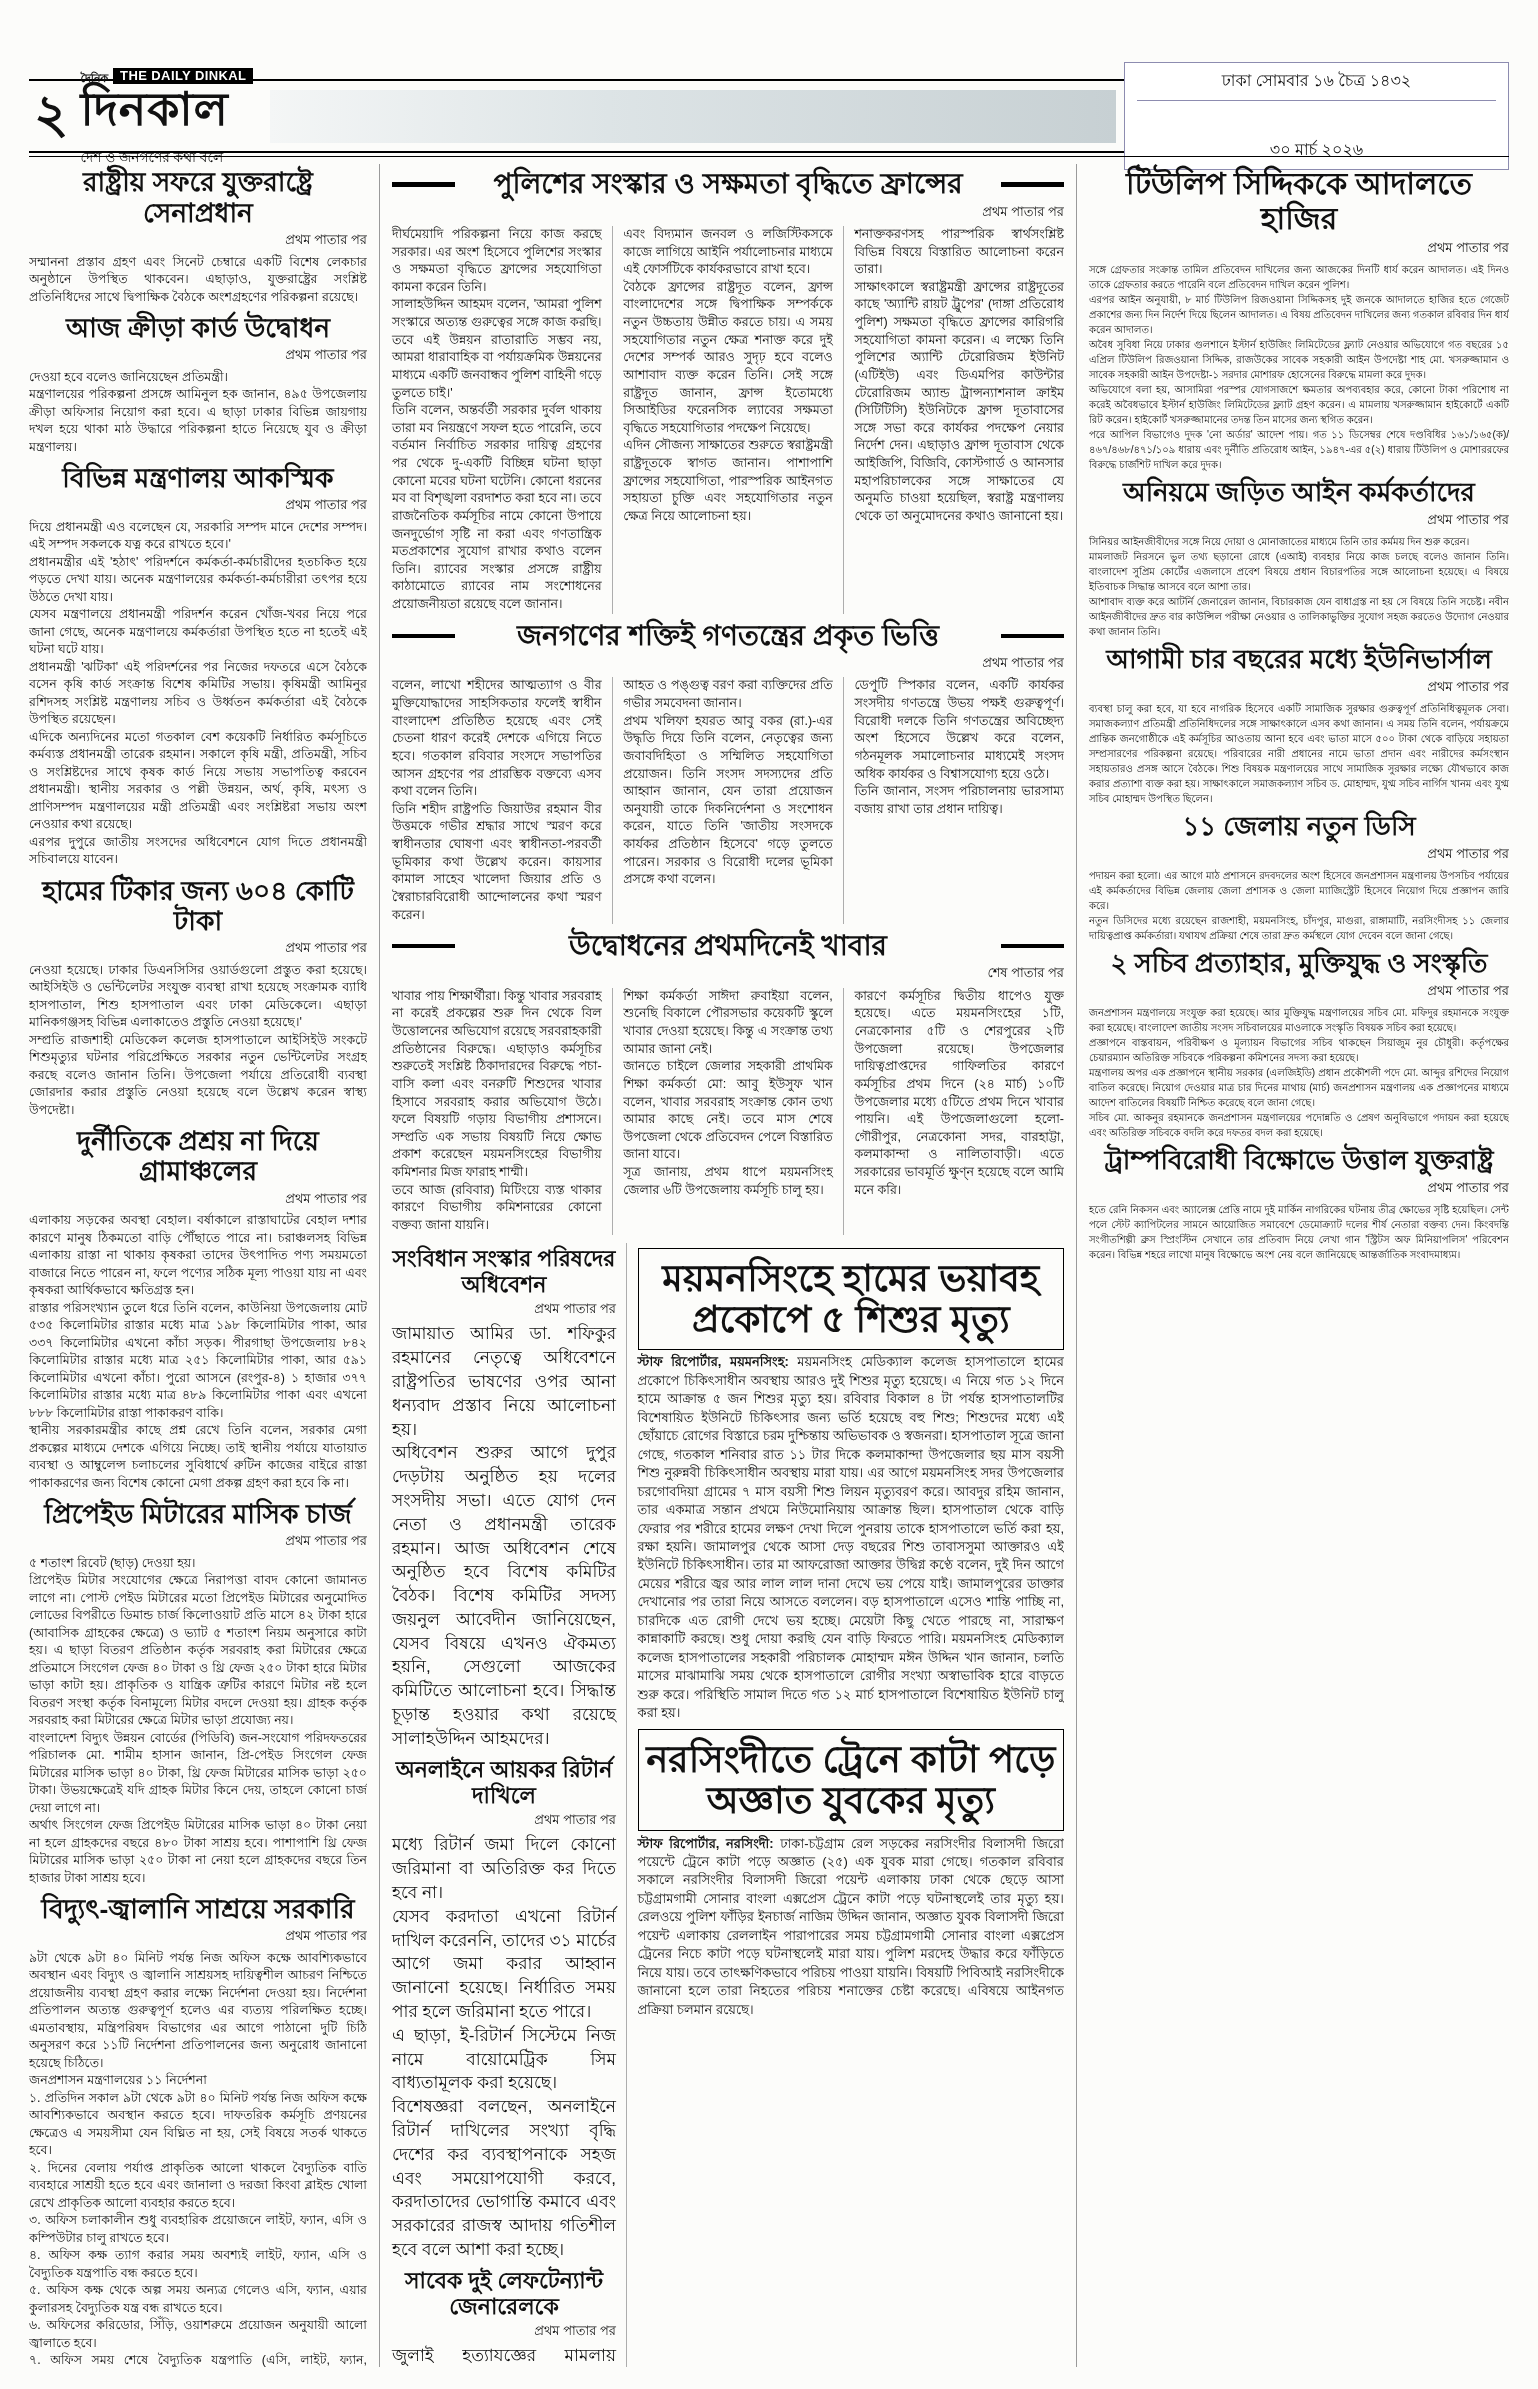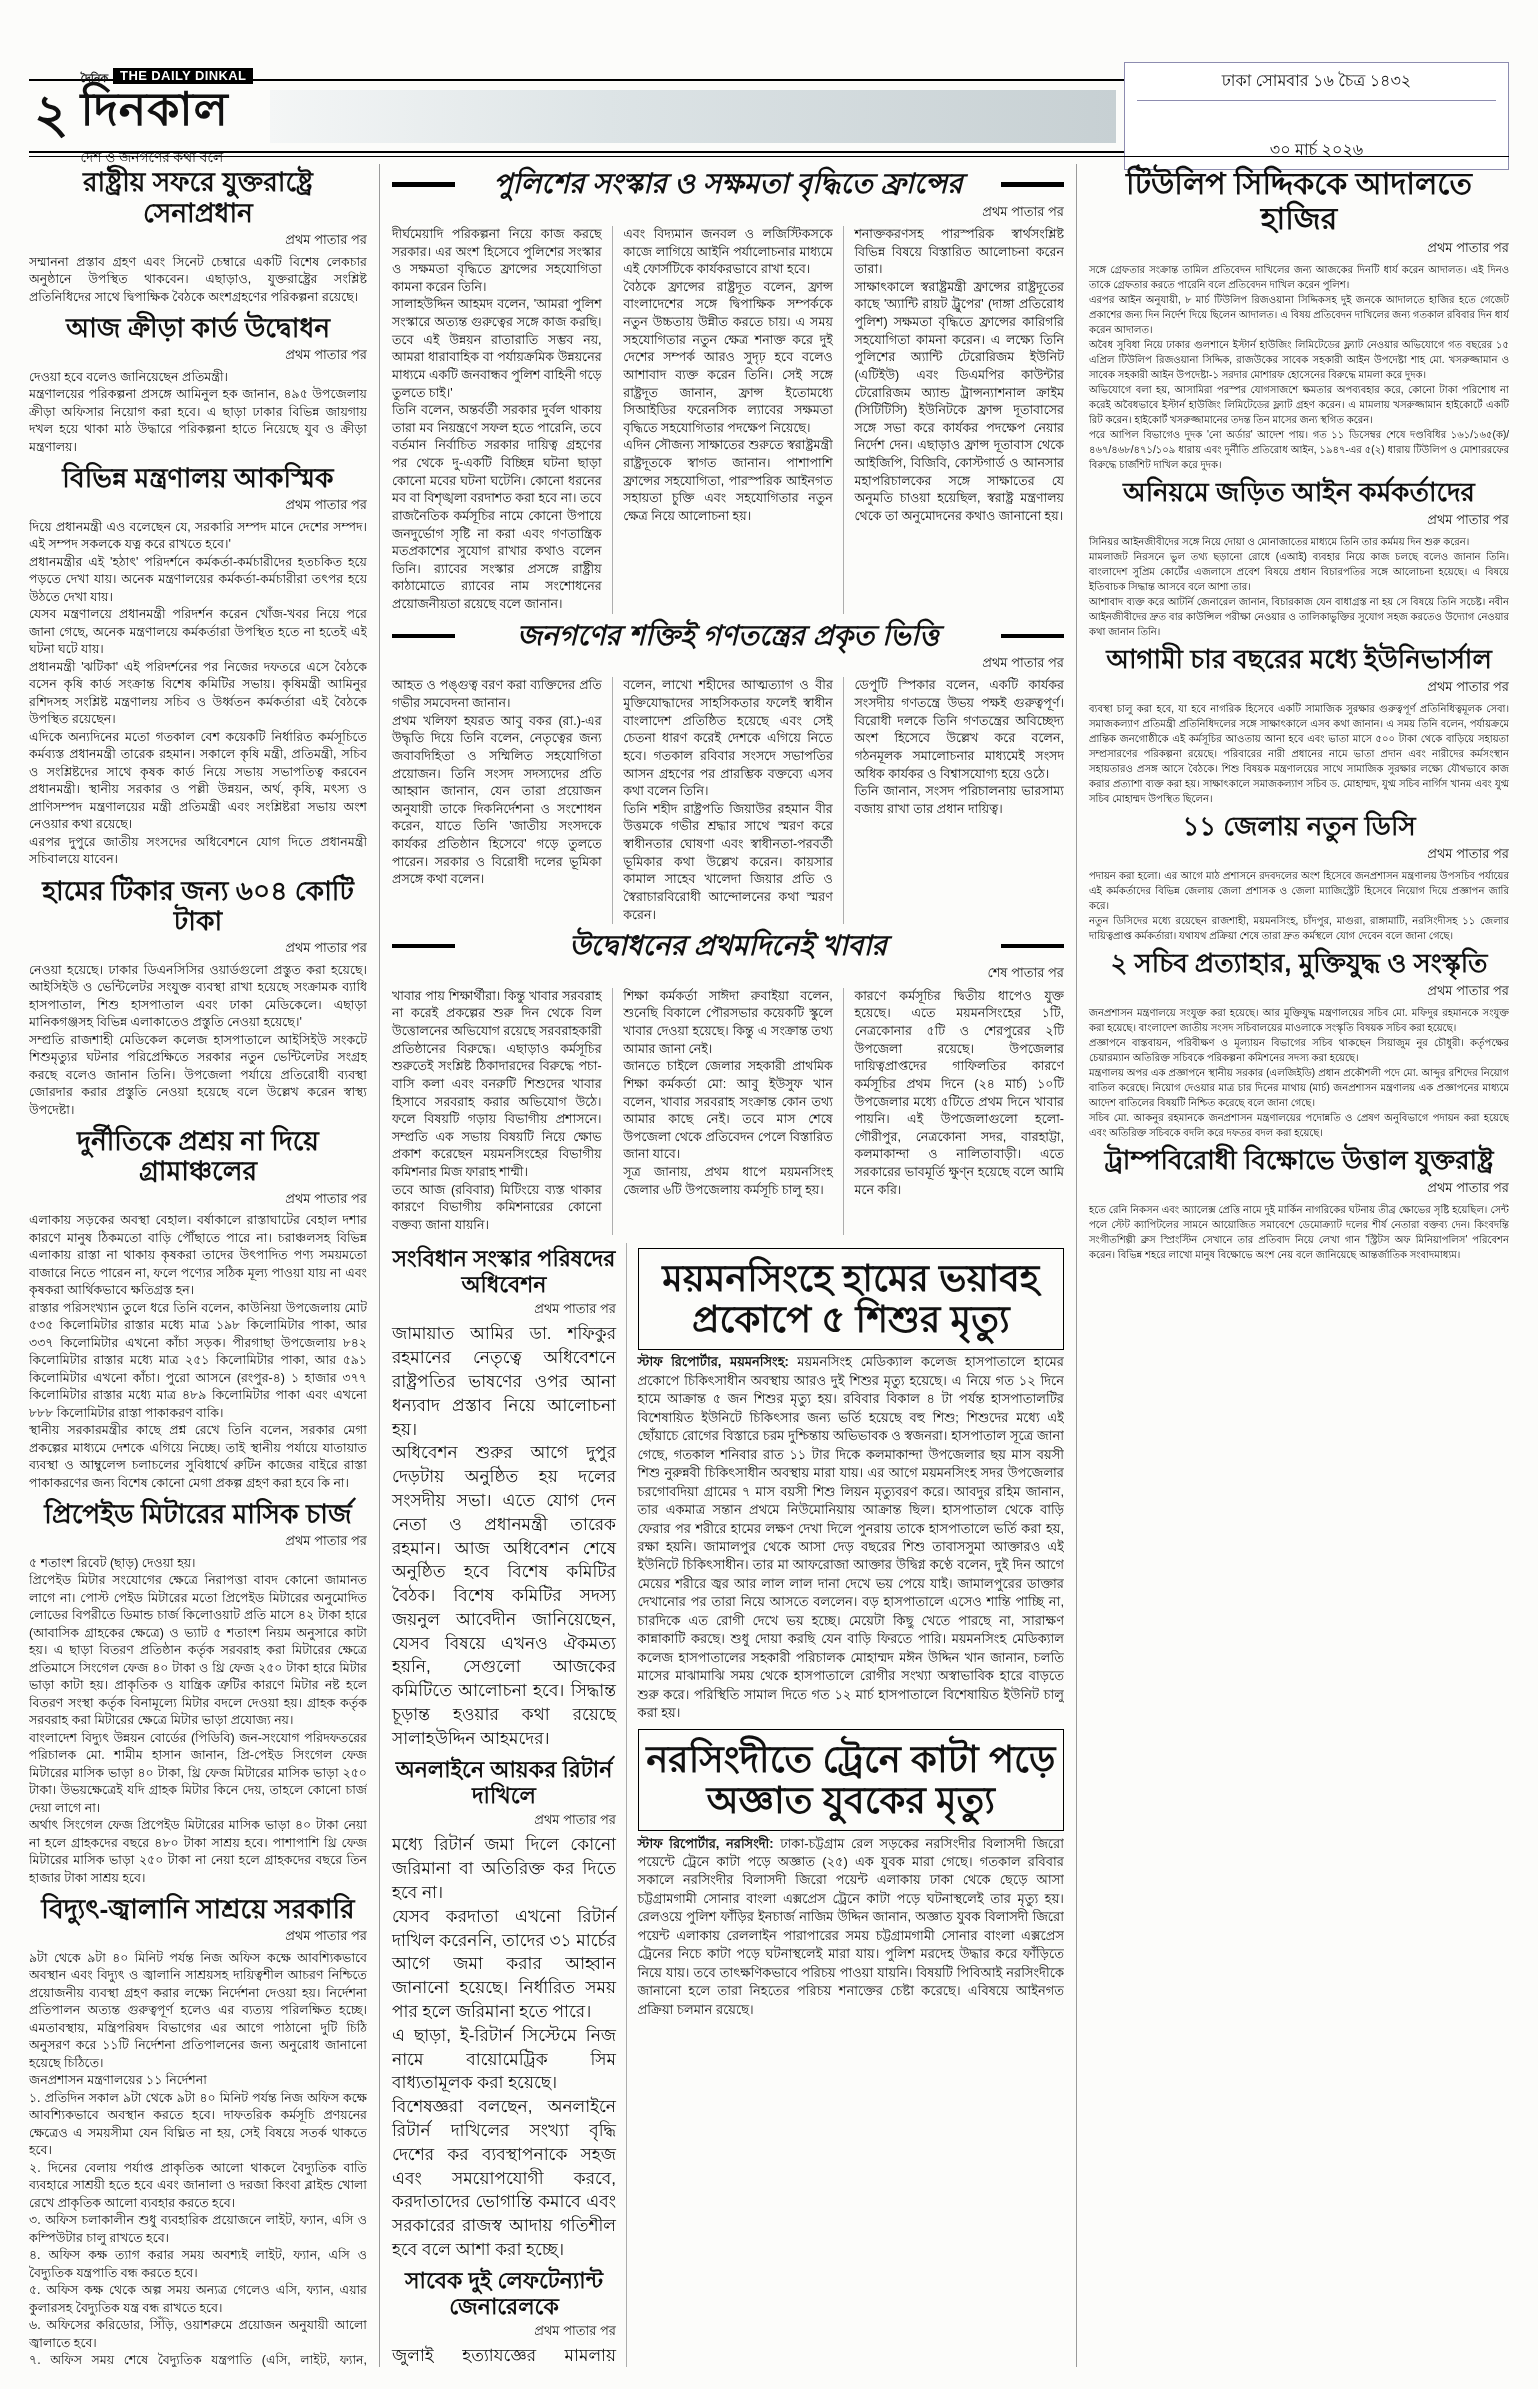--- a/index.html
+++ b/index.html
@@ -27,21 +27,21 @@
   .colblock + .colblock{border-left:0.9px solid #9a9a9a;margin-left:12px;padding-left:12px;}
   .leftblock{width:338px;flex:none;}
   .midblock{flex:1;min-width:0;}
   .rightblock{width:420px;flex:none;}
   
   .art h2{margin:3.4px 0 0 0;text-align:center;font-size:26.5px;line-height:1.15;font-weight:bold;}
   .cont{text-align:right;font-size:13px;margin:1.7px 0 2.6px 0;}
   .body{font-size:17px;line-height:1.40;text-align:justify;white-space:pre-line;}
   .leftblock .body{font-size:12.5px;}
   
-  .spanhead{display:flex;align-items:center;gap:4px;margin-top:5.1px;font-style:italic;}
+  .spanhead{display:flex;align-items:center;gap:4px;margin-top:5.1px;}
   .spanhead .bar{flex:0 0 63px;height:4.3px;background:#000;}
   .spanhead h2{flex:1;margin:0;text-align:center;font-size:28px;line-height:1.1;font-weight:bold;}
   .threecol{display:flex;margin-top:3.4px;}
   .threecol > .mcol{flex:1;min-width:0;}
   .threecol > .mcol + .mcol{border-left:0.9px solid #adadad;margin-left:10.3px;padding-left:10.3px;}
   .mcol .body{font-size:12.6px;}
   
   .midbottom{display:flex;margin-top:8.5px;}
   .mb-left{width:224px;flex:none;}
   .mb-right{flex:1;min-width:0;border-left:0.9px solid #adadad;margin-left:10.3px;padding-left:10.3px;}
@@ -171,26 +171,26 @@
 
       <div class="art">
         <div class="spanhead">
           <span class="bar"></span>
           <h2>জনগণের শক্তিই গণতন্ত্রের প্রকৃত ভিত্তি</h2>
           <span class="bar"></span>
         </div>
         <div class="cont">প্রথম পাতার পর</div>
         <div class="threecol">
           <div class="mcol">
+              <div class="body">বলেন, লাখো শহীদের আত্মত্যাগ ও বীর মুক্তিযোদ্ধাদের সাহসিকতার ফলেই স্বাধীন বাংলাদেশ প্রতিষ্ঠিত হয়েছে এবং সেই চেতনা ধারণ করেই দেশকে এগিয়ে নিতে হবে। গতকাল রবিবার সংসদে সভাপতির আসন গ্রহণের পর প্রারম্ভিক বক্তব্যে এসব কথা বলেন তিনি।
+তিনি শহীদ রাষ্ট্রপতি জিয়াউর রহমান বীর উত্তমকে গভীর শ্রদ্ধার সাথে স্মরণ করে স্বাধীনতার ঘোষণা এবং স্বাধীনতা-পরবর্তী ভূমিকার কথা উল্লেখ করেন। কায়সার কামাল সাহেব খালেদা জিয়ার প্রতি ও স্বৈরাচারবিরোধী আন্দোলনের কথা স্মরণ করেন।</div>
+            </div>
+          <div class="mcol">
               <div class="body">আহত ও পঙ্গুত্ব বরণ করা ব্যক্তিদের প্রতি গভীর সমবেদনা জানান।
 প্রথম খলিফা হযরত আবু বকর (রা.)-এর উদ্ধৃতি দিয়ে তিনি বলেন, নেতৃত্বের জন্য জবাবদিহিতা ও সম্মিলিত সহযোগিতা প্রয়োজন। তিনি সংসদ সদস্যদের প্রতি আহ্বান জানান, যেন তারা প্রয়োজন অনুযায়ী তাকে দিকনির্দেশনা ও সংশোধন করেন, যাতে তিনি 'জাতীয় সংসদকে কার্যকর প্রতিষ্ঠান হিসেবে' গড়ে তুলতে পারেন। সরকার ও বিরোধী দলের ভূমিকা প্রসঙ্গে কথা বলেন।</div>
-            </div>
-          <div class="mcol">
-              <div class="body">বলেন, লাখো শহীদের আত্মত্যাগ ও বীর মুক্তিযোদ্ধাদের সাহসিকতার ফলেই স্বাধীন বাংলাদেশ প্রতিষ্ঠিত হয়েছে এবং সেই চেতনা ধারণ করেই দেশকে এগিয়ে নিতে হবে। গতকাল রবিবার সংসদে সভাপতির আসন গ্রহণের পর প্রারম্ভিক বক্তব্যে এসব কথা বলেন তিনি।
-তিনি শহীদ রাষ্ট্রপতি জিয়াউর রহমান বীর উত্তমকে গভীর শ্রদ্ধার সাথে স্মরণ করে স্বাধীনতার ঘোষণা এবং স্বাধীনতা-পরবর্তী ভূমিকার কথা উল্লেখ করেন। কায়সার কামাল সাহেব খালেদা জিয়ার প্রতি ও স্বৈরাচারবিরোধী আন্দোলনের কথা স্মরণ করেন।</div>
             </div>
           <div class="mcol">
               <div class="body">ডেপুটি স্পিকার বলেন, একটি কার্যকর সংসদীয় গণতন্ত্রে উভয় পক্ষই গুরুত্বপূর্ণ। বিরোধী দলকে তিনি গণতন্ত্রের অবিচ্ছেদ্য অংশ হিসেবে উল্লেখ করে বলেন, গঠনমূলক সমালোচনার মাধ্যমেই সংসদ অধিক কার্যকর ও বিশ্বাসযোগ্য হয়ে ওঠে।
 তিনি জানান, সংসদ পরিচালনায় ভারসাম্য বজায় রাখা তার প্রধান দায়িত্ব।</div>
             </div>
         </div>
       </div>
 
       <div class="art">
         <div class="spanhead">

